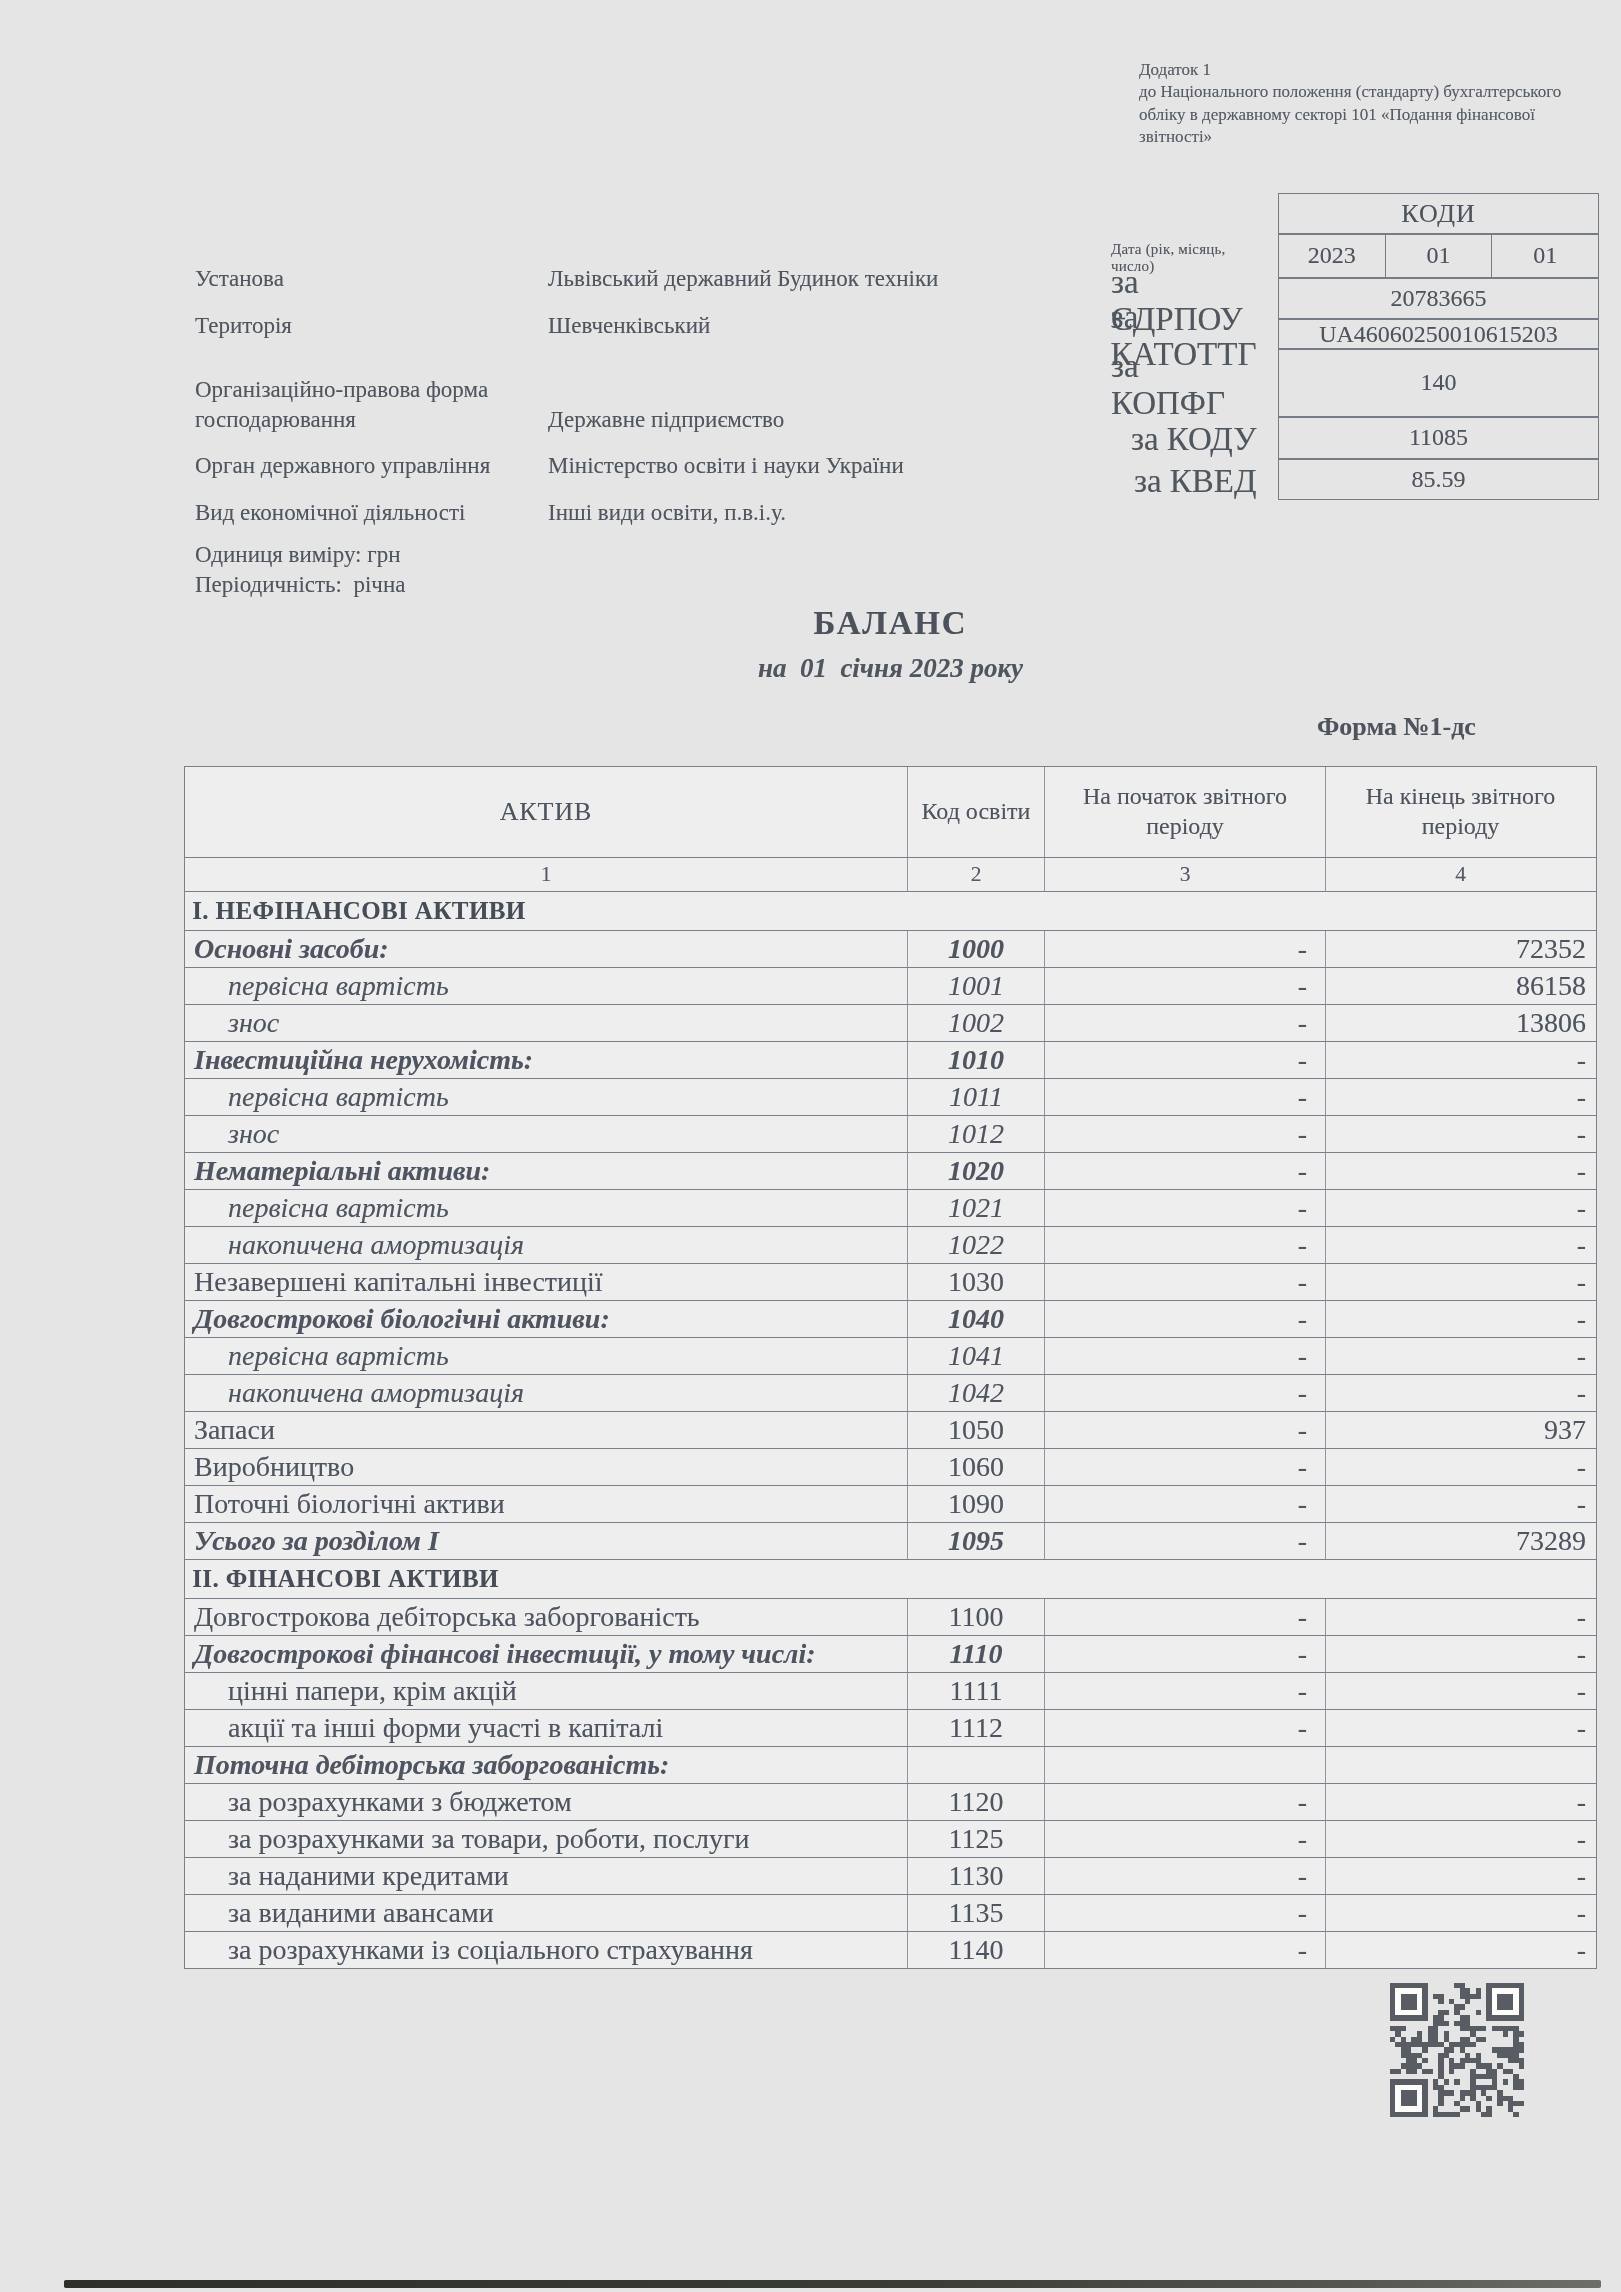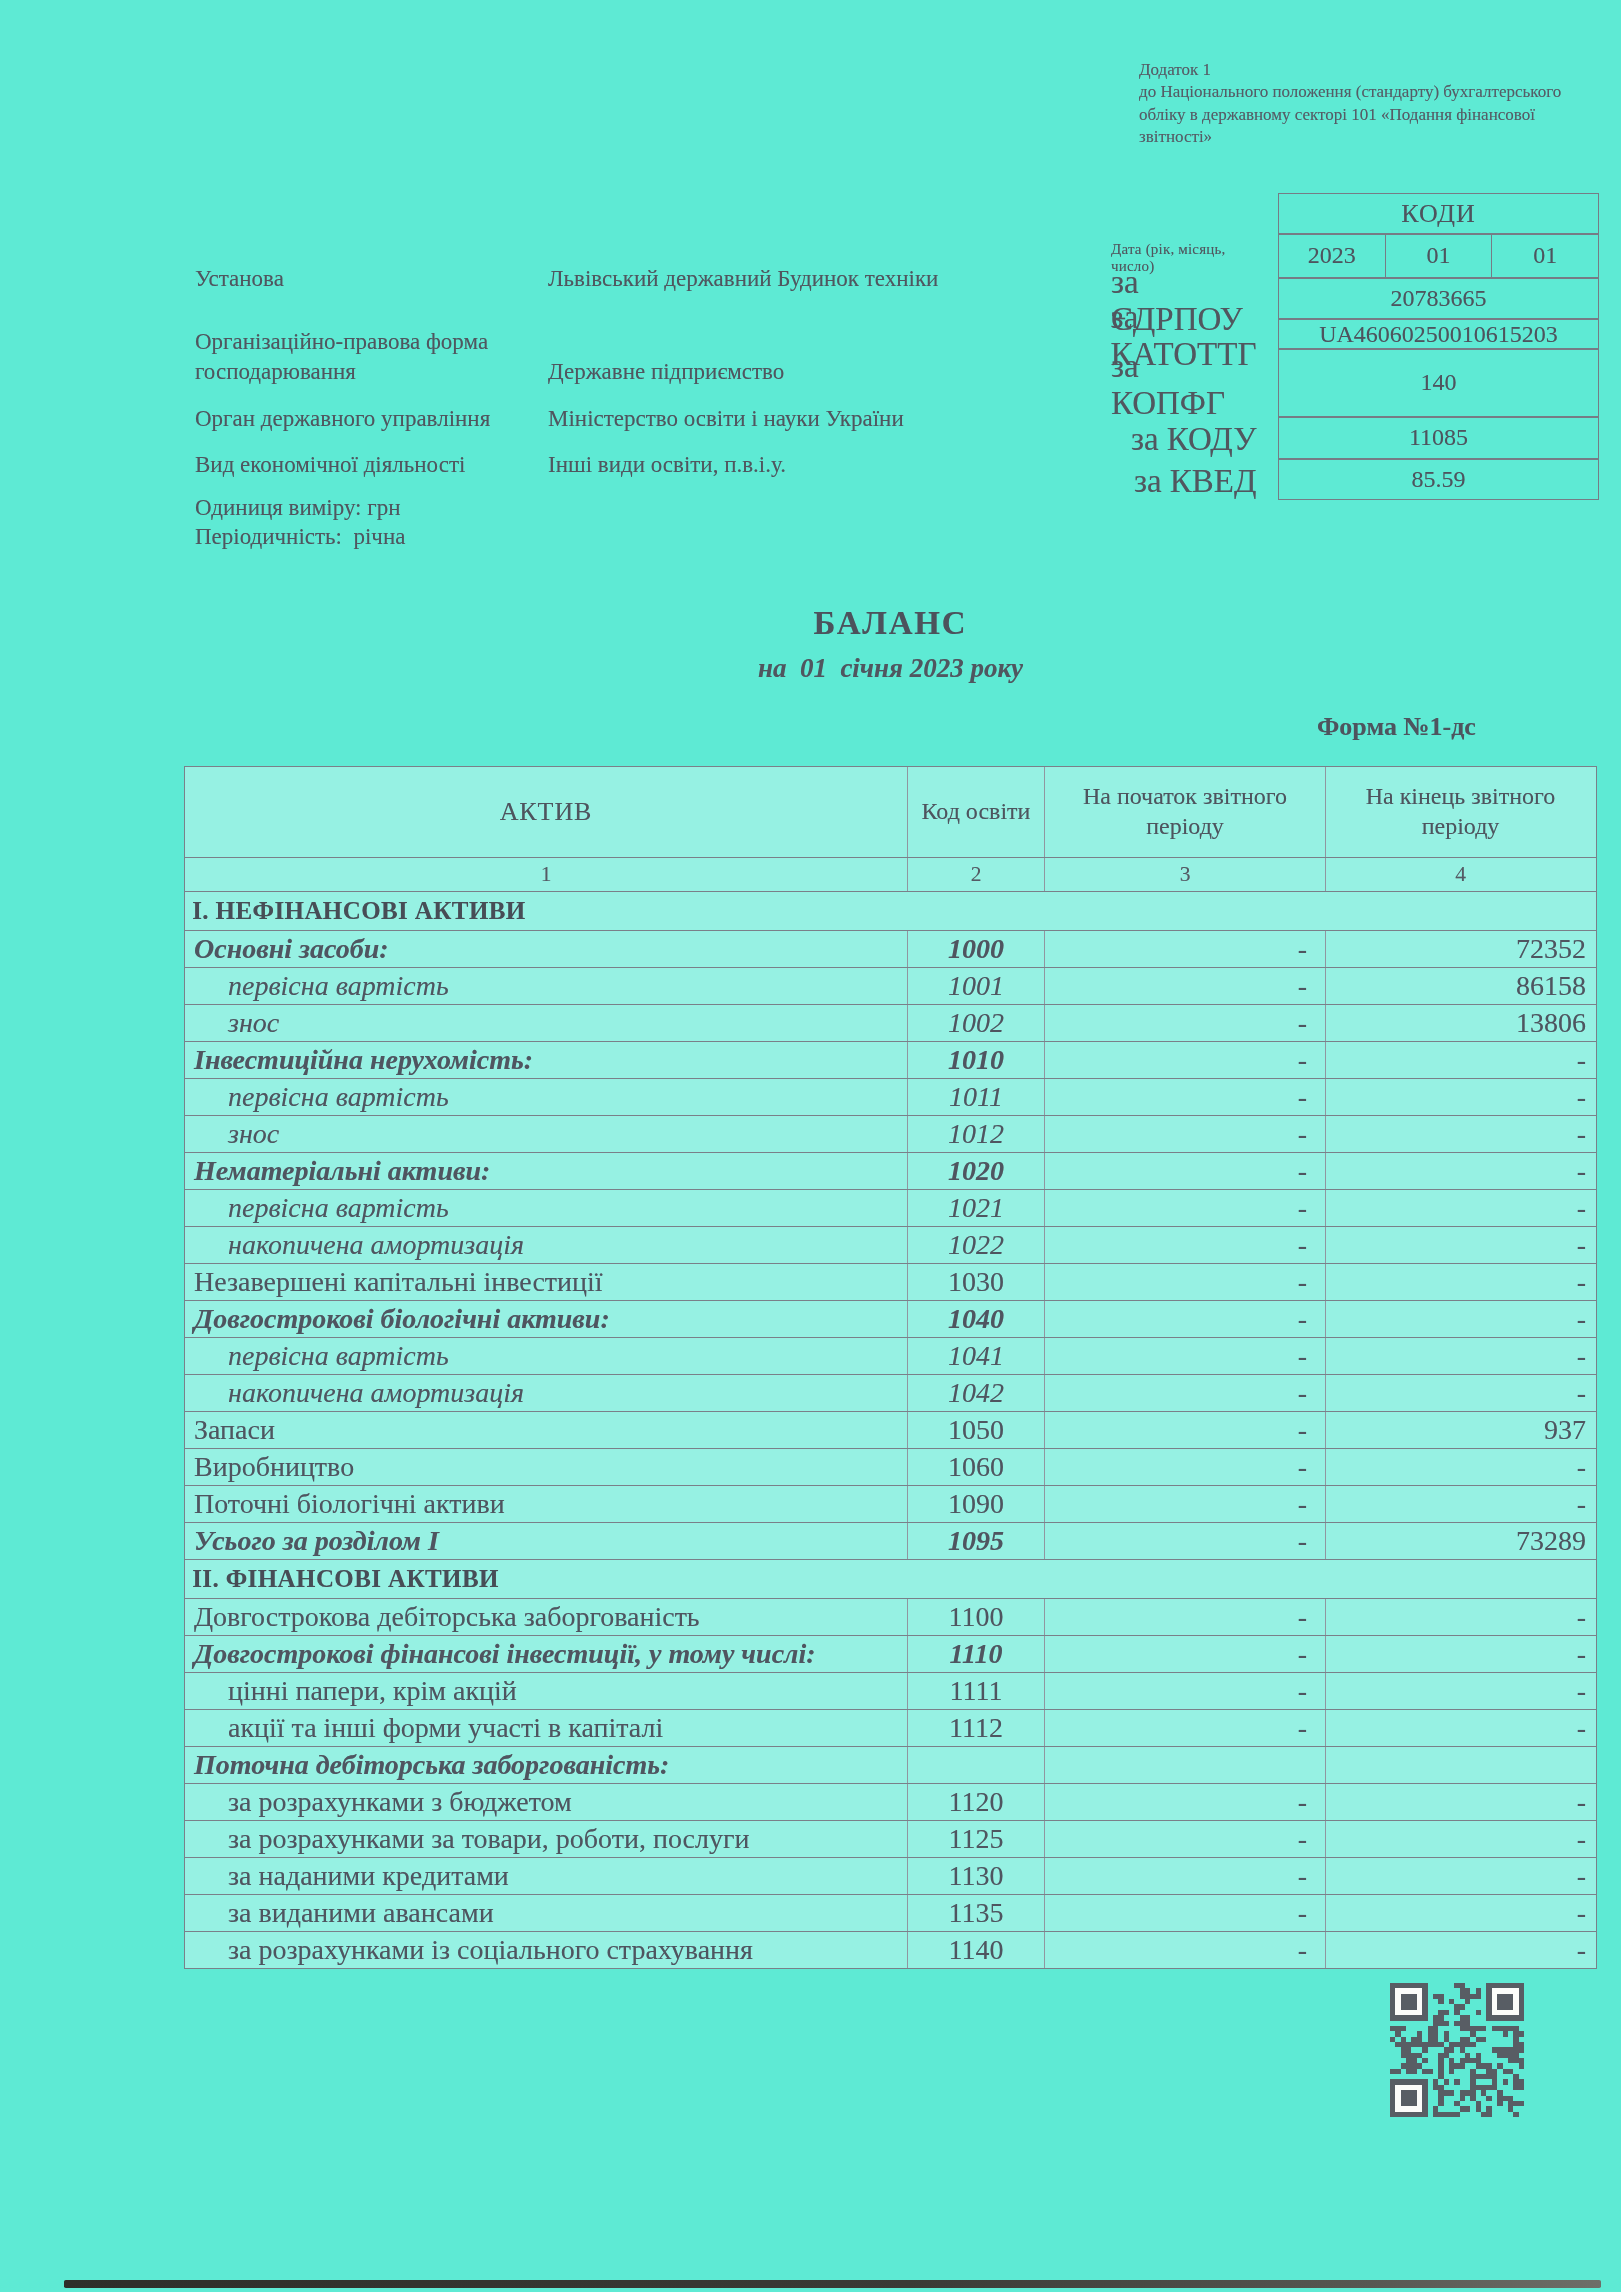--- a/index.html
+++ b/index.html
@@ -3,21 +3,21 @@
 <meta charset="utf-8">
 <style>
   html,body{margin:0;padding:0;}
   body{
     width:1621px;height:2293px;position:relative;
     background:#fdfdfb;
     font-family:"Liberation Serif","DejaVu Serif",serif;
     color:#4f5560;
     overflow:hidden;
   }
-  .page{position:absolute;inset:0;background:#5eead4;}
+  .page{position:absolute;inset:0;background:#e5e5e5;}
   .txt{text-shadow:0 0 0.5px rgba(80,86,96,.38);}
 
   
   .annex{position:absolute;left:1139px;top:59px;width:475px;font-size:17px;line-height:22.4px;color:#565c66;}
 
   
   .codes{position:absolute;left:1111px;top:193px;width:488px;}
   .c-row{display:flex;}
   .c-label{width:167px;display:flex;align-items:center;justify-content:flex-end;
            padding-right:21.5px;box-sizing:border-box;font-size:33px;color:#51575f;}
@@ -123,20 +123,24 @@
     <div class="c-row h7">
       <div class="c-label">за КВЕД</div>
       <div class="c-box h7">85.59</div>
     </div>
   </div>
 
   <div class="org">
     <div class="org-row or1">
       <div class="o-label">Установа</div>
       <div class="o-value">Львівський державний Будинок техніки</div>
+    </div>
+    <div class="org-row or2">
+      <div class="o-label">Територія</div>
+      <div class="o-value">Шевченківський</div>
     </div>
     <div class="org-row or3">
       <div class="o-label">Організаційно-правова форма господарювання</div>
       <div class="o-value">Державне підприємство</div>
     </div>
     <div class="org-row or4">
       <div class="o-label">Орган державного управління</div>
       <div class="o-value">Міністерство освіти і науки України</div>
     </div>
     <div class="org-row or5">

